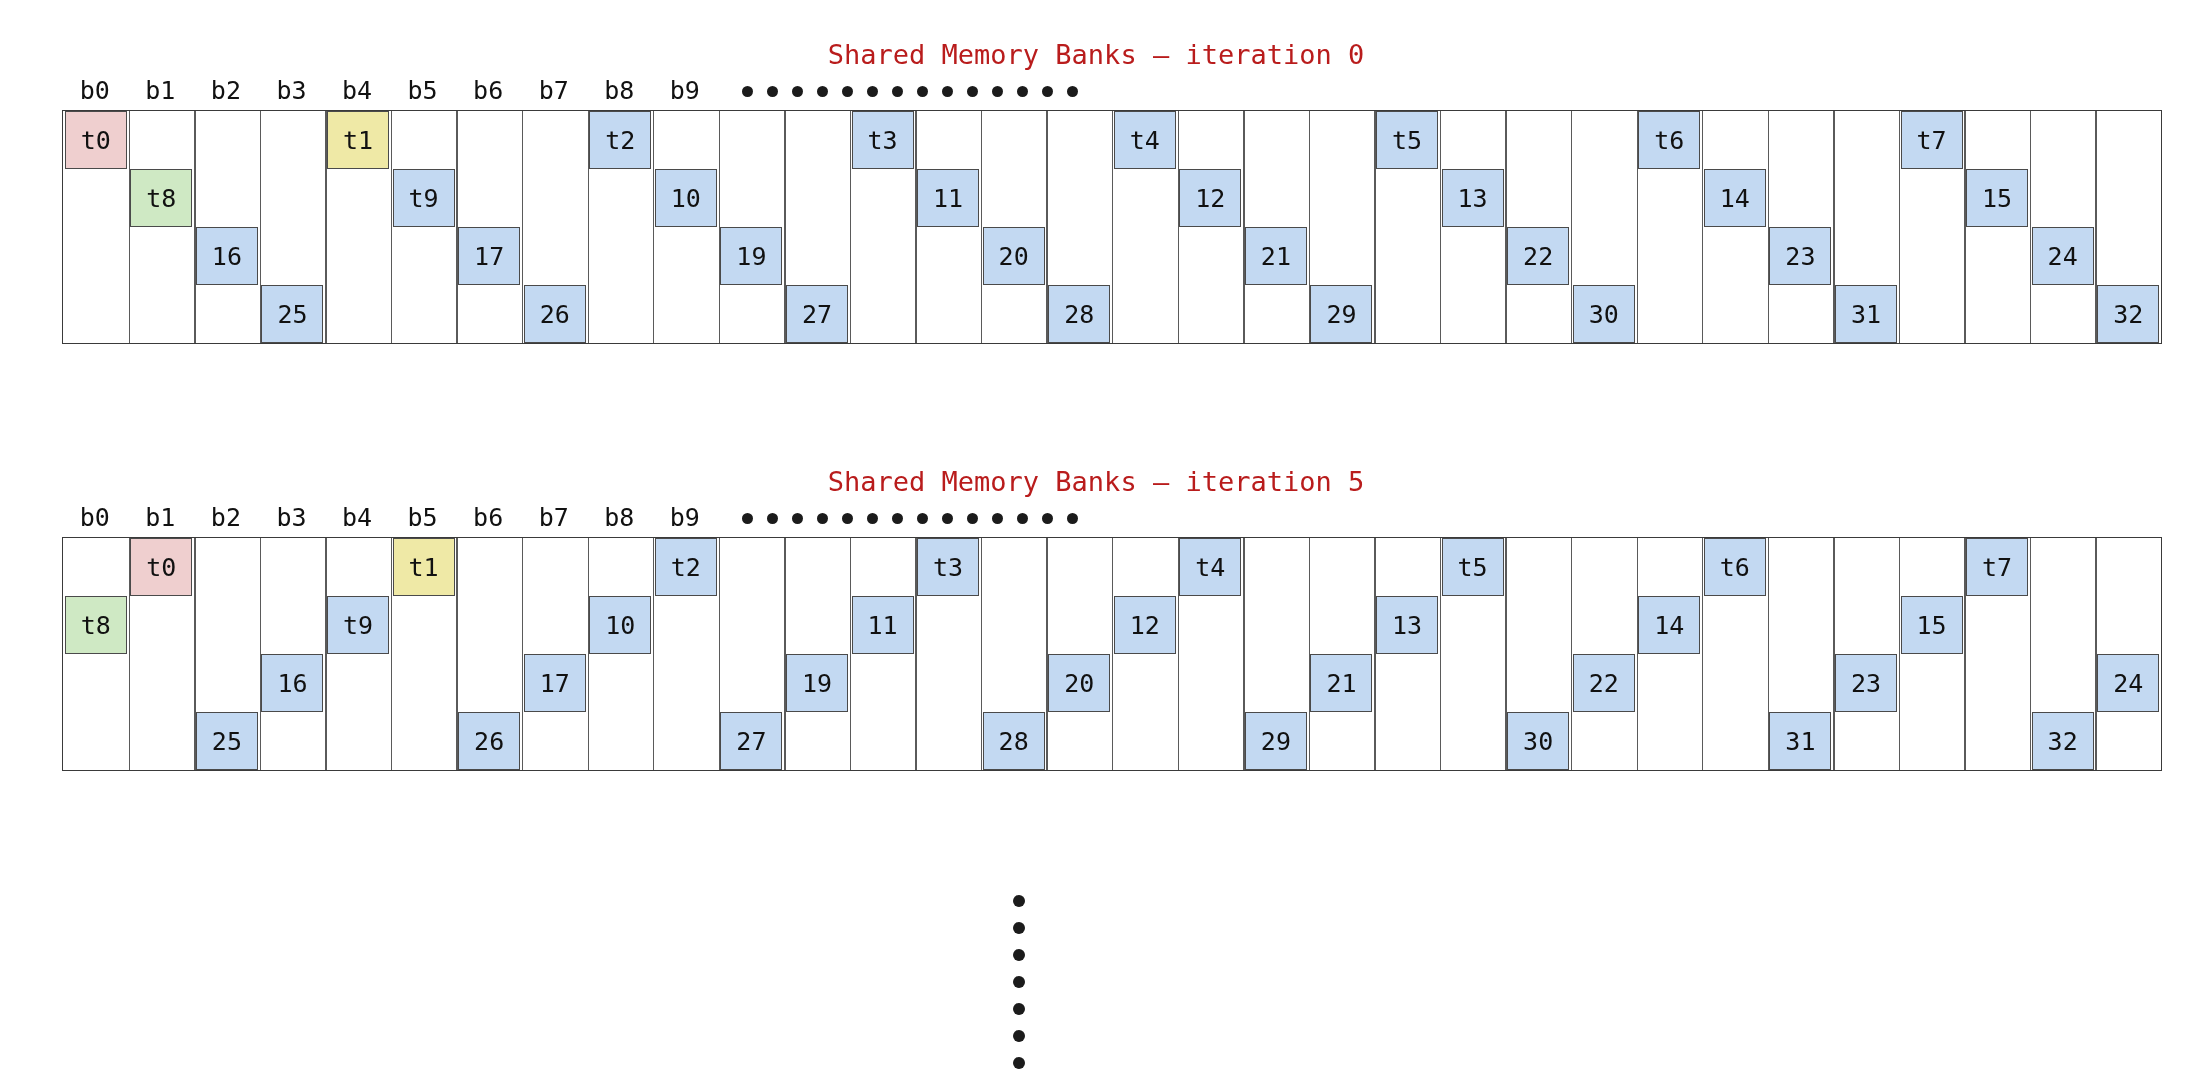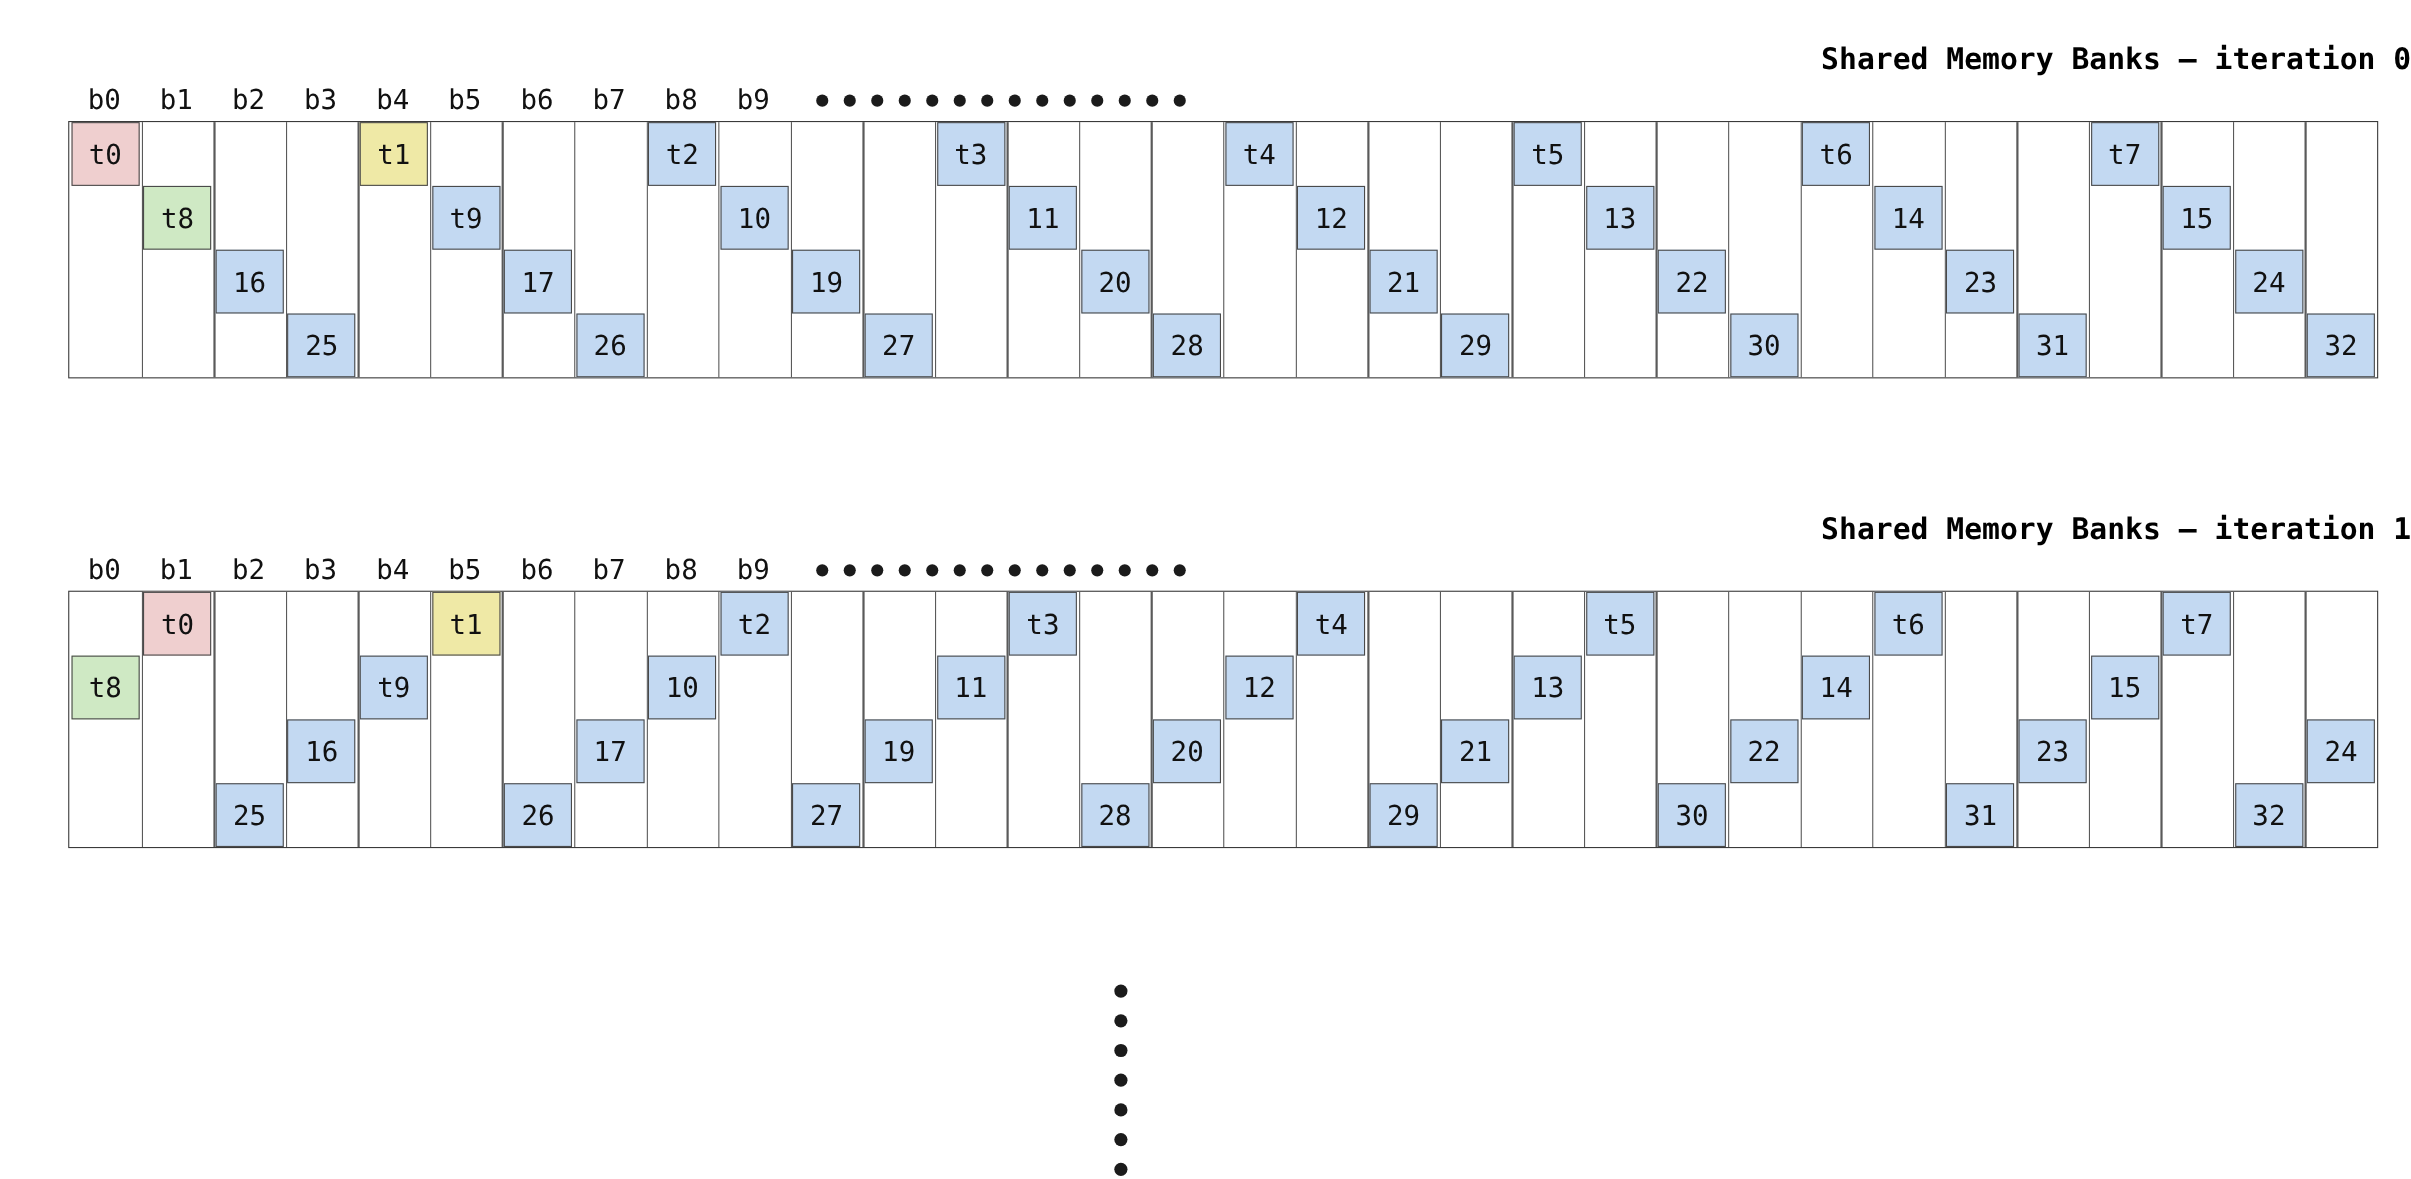--- a/index.html
+++ b/index.html
@@ -1,22 +1,22 @@
 <!DOCTYPE html>
 <html><head>
 <meta charset="utf-8">
 <style>
   html,body{margin:0;padding:0;background:#ffffff;}
   body{width:2192px;height:1072px;font-family:"DejaVu Sans Mono",monospace;
        color:#111;overflow:hidden;}
   .page{position:relative;width:2192px;height:1072px;}
 
   .chart{position:absolute;left:0;width:2192px;}
-  .chart-title{text-align:right;font-size:27px;font-weight:700;
-     font-family:"DejaVu Sans Mono",monospace;color:#000000;letter-spacing:0px;
+  .chart-title{text-align:center;font-size:27px;font-weight:400;
+     font-family:"DejaVu Sans Mono",monospace;color:#b91c1c;letter-spacing:0px;
      height:34px;line-height:34px;}
 
   .bank-labels{position:relative;height:38px;margin-left:62px;}
   .bank-label{position:absolute;top:0;font-size:25px;line-height:38px;
      font-family:"DejaVu Sans Mono",monospace;color:#111;text-align:center;
      width:66px;}
   .hdots{position:absolute;top:0;height:38px;display:flex;align-items:center;gap:14px;}
   .hdots i{display:block;width:11px;height:11px;border-radius:50%;background:#1b1b1b;}
 
   .grid{position:relative;margin-left:62px;border:1.6px solid #3a3a3a;
@@ -126,21 +126,21 @@
         <div class="cell" style="left: 722.969px; top: 174px; width: 62px; height: 58px; background: rgb(195, 217, 242);">27</div>
         <div class="cell" style="left: 985.219px; top: 174px; width: 62px; height: 58px; background: rgb(195, 217, 242);">28</div>
         <div class="cell" style="left: 1247.47px; top: 174px; width: 62px; height: 58px; background: rgb(195, 217, 242);">29</div>
         <div class="cell" style="left: 1509.72px; top: 174px; width: 62px; height: 58px; background: rgb(195, 217, 242);">30</div>
         <div class="cell" style="left: 1771.97px; top: 174px; width: 62px; height: 58px; background: rgb(195, 217, 242);">31</div>
         <div class="cell" style="left: 2034.22px; top: 174px; width: 62px; height: 58px; background: rgb(195, 217, 242);">32</div>
       </div>
   </div>
 
   <div class="chart" id="chart1" style="top:465px;">
-    <div class="chart-title">Shared Memory Banks – iteration 1</div>
+    <div class="chart-title">Shared Memory Banks – iteration 5</div>
     <div class="bank-labels" id="labels1">
         <div class="bank-label" style="left: -0.21875px;">b0</div>
         <div class="bank-label" style="left: 65.3438px;">b1</div>
         <div class="bank-label" style="left: 130.906px;">b2</div>
         <div class="bank-label" style="left: 196.469px;">b3</div>
         <div class="bank-label" style="left: 262.031px;">b4</div>
         <div class="bank-label" style="left: 327.594px;">b5</div>
         <div class="bank-label" style="left: 393.156px;">b6</div>
         <div class="bank-label" style="left: 458.719px;">b7</div>
         <div class="bank-label" style="left: 524.281px;">b8</div>

